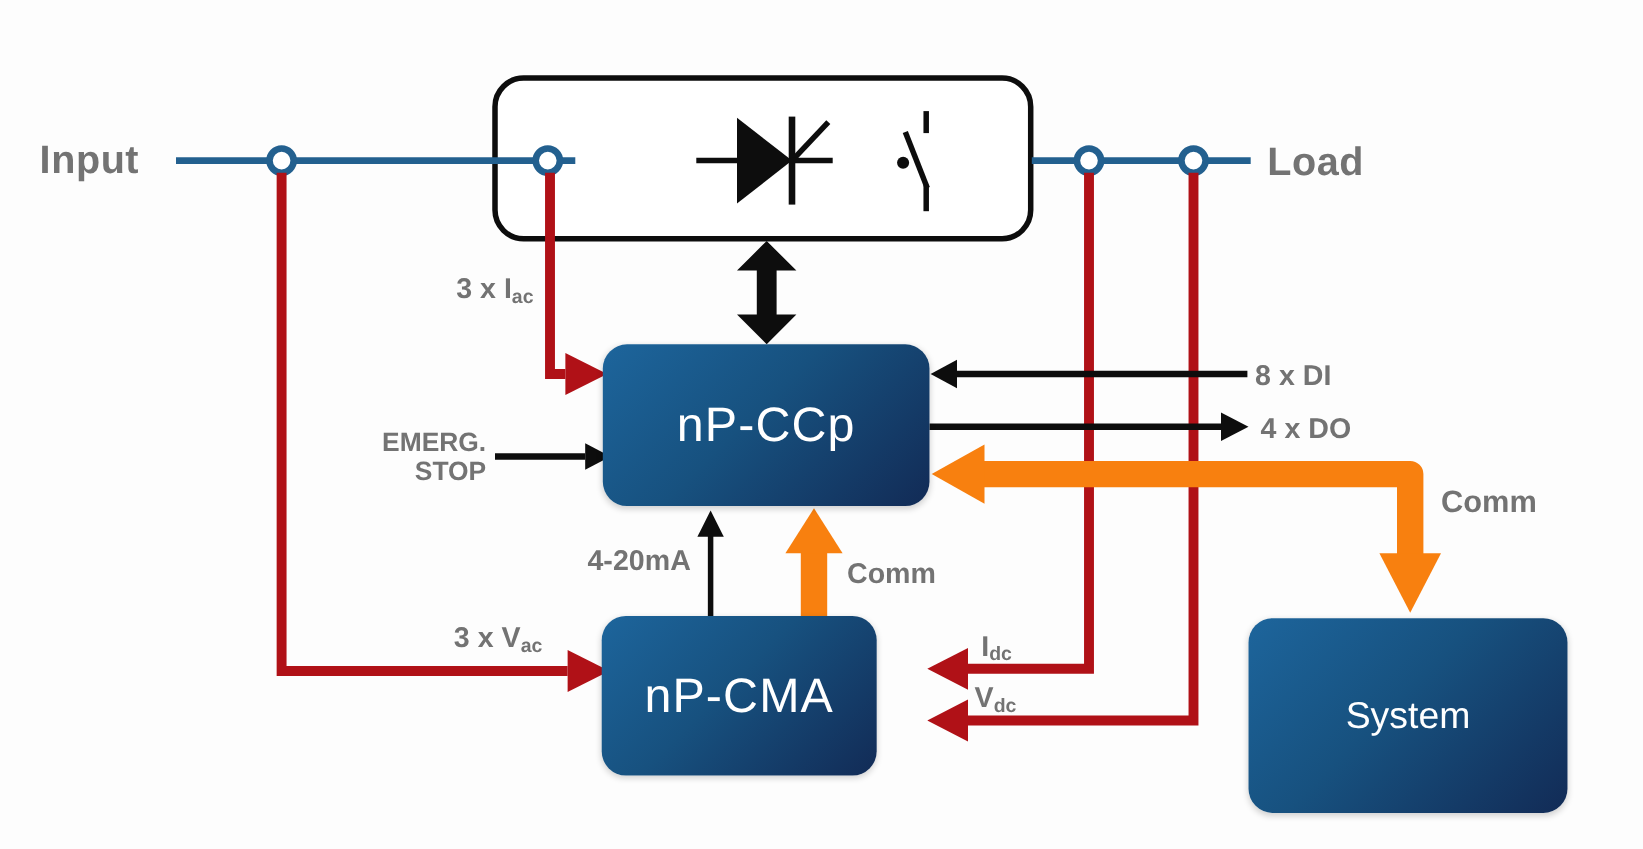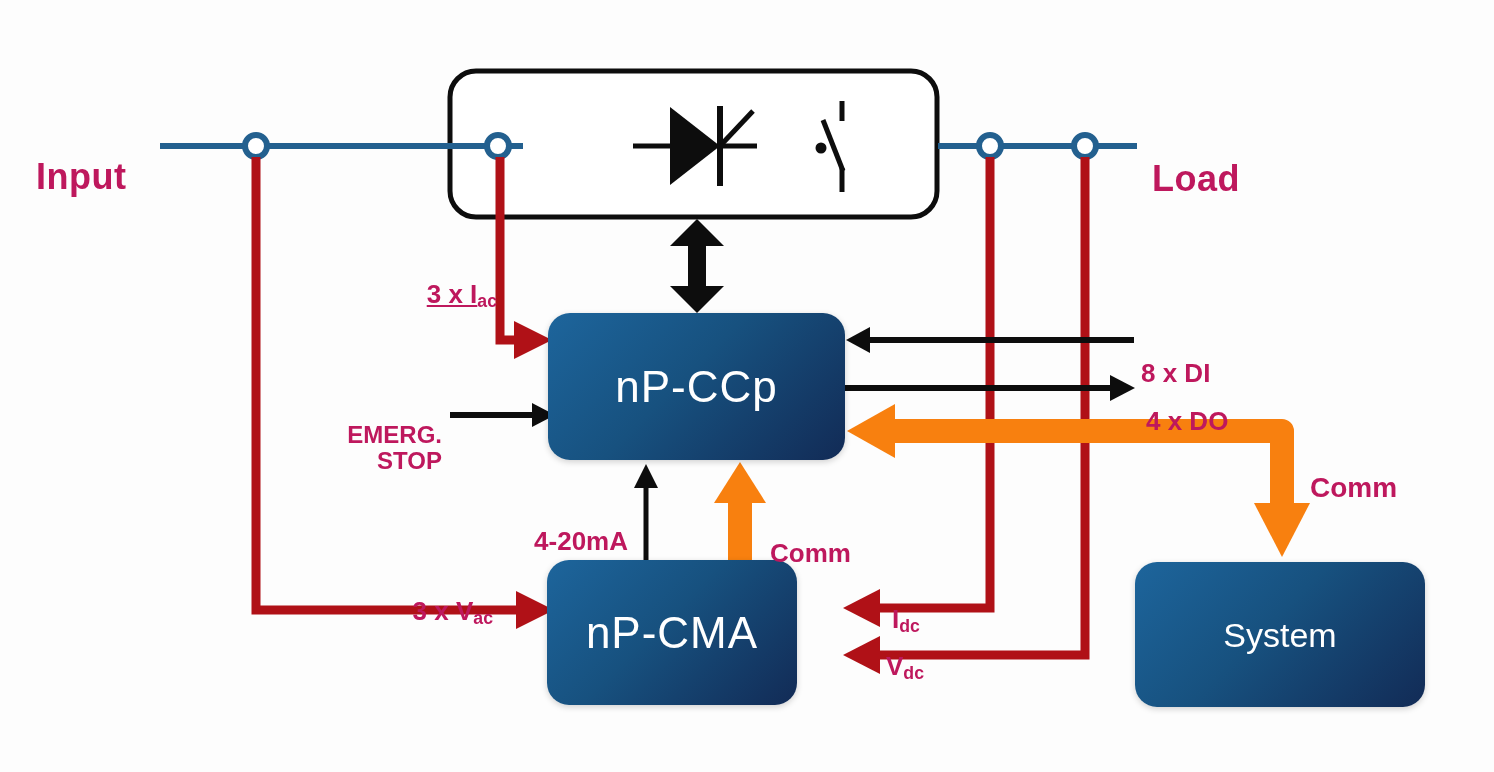--- a/index.html
+++ b/index.html
@@ -1,21 +1,21 @@
 <!DOCTYPE html>
 <html><head>
 <meta charset="utf-8">
 <style>
   html,body{margin:0;padding:0;background:#ffffff;}
   #stage{
     position:relative;width:1494px;height:772px;background:#fdfdfd;overflow:hidden;
     font-family:"Liberation Sans", sans-serif;color:#0d0d0d;
   }
   #wires{position:absolute;left:0;top:0;}
-  .lbl{position:absolute;font-weight:700;color:#be185d;white-space:nowrap;margin-top:32px;}
+  .lbl{position:absolute;font-weight:700;color:#737373;white-space:nowrap;}
   .lbl sub{font-size:0.68em;font-weight:700;vertical-align:-0.25em;letter-spacing:0;}
   .big{font-size:36px;letter-spacing:0.5px;}
   .mid{font-size:26px;}
   .node{
     position:absolute;border-radius:22px;
     background:linear-gradient(135deg,#1d659c 0%,#17517f 45%,#122b56 100%);
     color:#fff;display:flex;align-items:center;justify-content:center;
     text-align:center;font-weight:400;
     box-shadow:0 2px 6px rgba(0,0,0,0.18);
   }
@@ -94,30 +94,30 @@
   </svg>
 
   <div class="node" style="left:548px;top:313px;width:297px;height:147px;">
     <span class="node-title">nP-CCp</span>
   </div>
 
   <div class="node" style="left:547px;top:560px;width:250px;height:145px;">
     <span class="node-title">nP-CMA</span>
   </div>
 
-  <div class="node" style="left:1135px;top:562px;width:290px;height:145px;">
+  <div class="node" style="left:1135px;top:562px;width:290px;height:177px;">
     <span class="node-title-sm">
       <span>System</span><br>
     </span>
   </div>
 
   <div class="lbl big" style="left:36px;top:124px;">Input</div>
   <div class="lbl big" style="left:1152px;top:126px;">Load</div>
 
-  <div class="lbl mid ralign" style="left:397px;top:247px;width:100px;text-decoration:underline;">
+  <div class="lbl mid ralign" style="left:385px;top:247px;width:100px;">
     <span>3 x I</span><sub>ac</sub>
   </div>
 
   <div class="lbl mid ralign" style="left:388px;top:564px;width:105px;">
     <span>3 x V</span><sub>ac</sub>
   </div>
 
   <div class="lbl mid" style="left:892px;top:572px;">
     <span>I</span><sub>dc</sub>
   </div>

